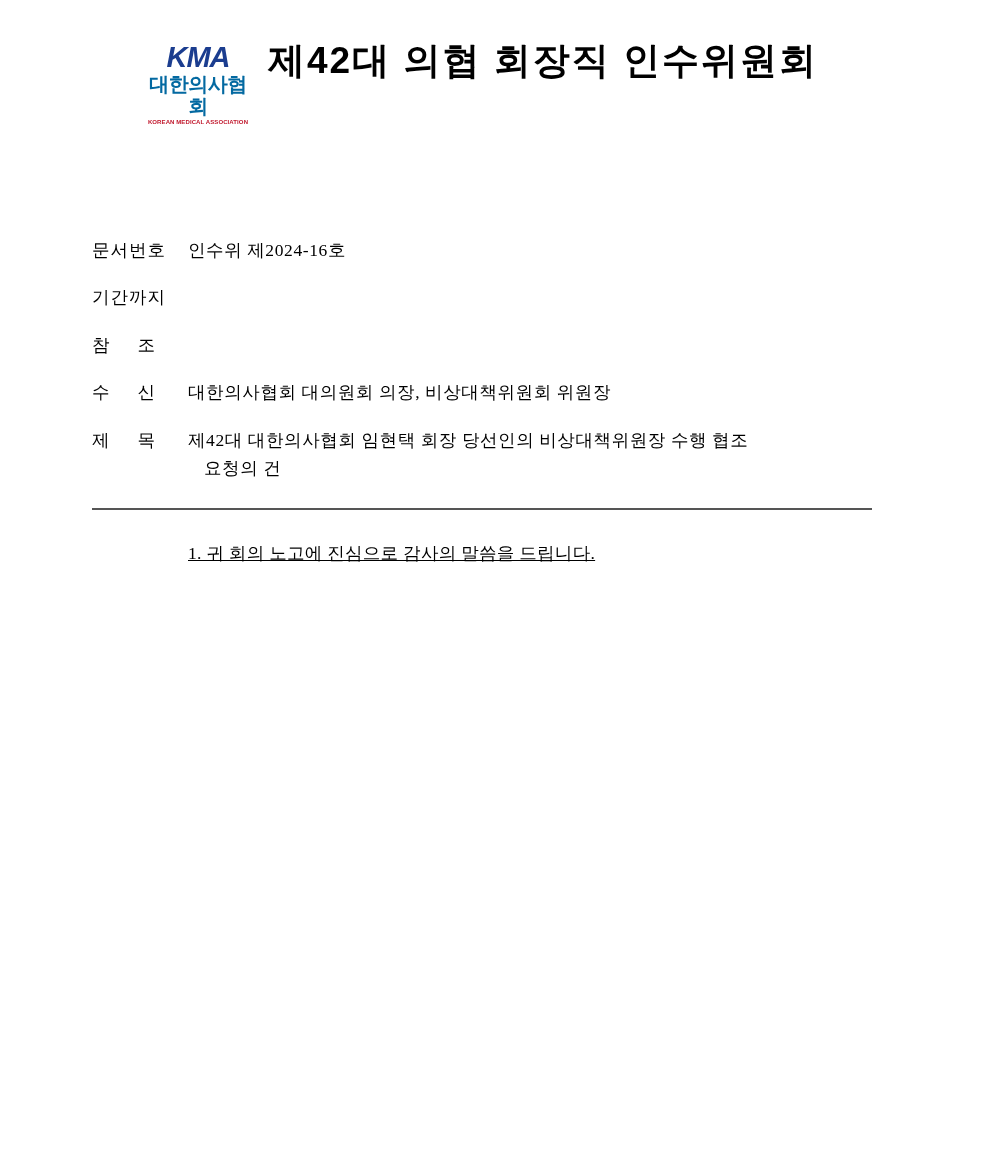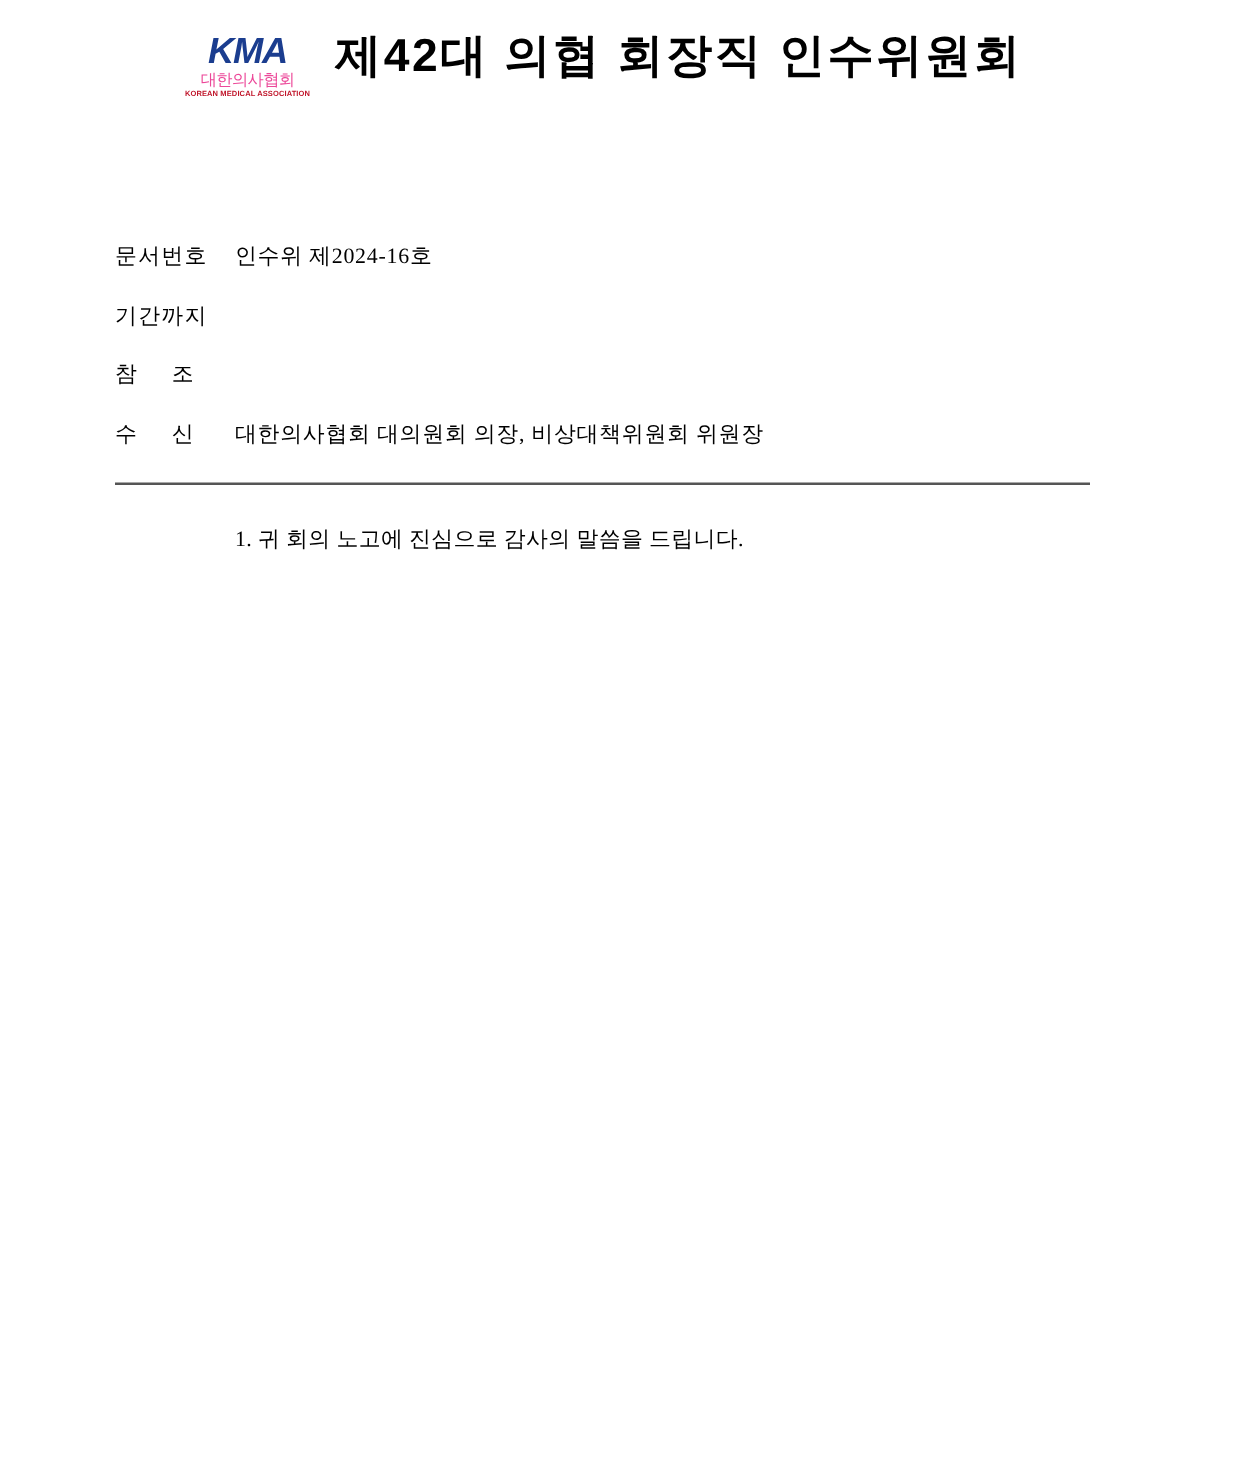--- a/index.html
+++ b/index.html
@@ -12,21 +12,21 @@
     min-height: 1176px;
     font-family: "Liberation Serif", "DejaVu Serif", serif;
     color: #000000;
     -webkit-font-smoothing: antialiased;
   }
   .page {
     position: relative;
     width: 964px;
     min-height: 1176px;
     box-sizing: border-box;
-    padding: 0 92px;
+    padding: 16px 92px;
   }
 
   
   .letterhead {
     display: flex;
     align-items: flex-start;
     justify-content: center;
     padding-top: 22px;
     gap: 18px;
   }
@@ -40,24 +40,24 @@
     font-family: "Liberation Sans", sans-serif;
     font-weight: 700;
     font-style: italic;
     font-size: 29px;
     line-height: 0.95;
     color: #1b3d8f;
     letter-spacing: -1px;
   }
   .logo-kr {
     font-family: "Liberation Sans", sans-serif;
-    font-weight: 400;
-    font-size: 13px;
+    font-weight: 700;
+    font-size: 20px;
     line-height: 1.1;
-    color: #ec4899;
+    color: #0369a1;
     margin-top: 1px;
     letter-spacing: -0.5px;
   }
   .logo-en {
     font-family: "Liberation Sans", sans-serif;
     font-weight: 700;
     font-size: 6px;
     line-height: 1.2;
     color: #c0152a;
     margin-top: 2px;
@@ -123,20 +123,21 @@
     margin-top: 26px;
     font-size: 17.5px;
     line-height: 1.95;
     text-align: justify;
     text-justify: inter-character;
     letter-spacing: 0.3px;
   }
   .para {
     margin: 0 0 58px 0;
     text-indent: 96px;
+    text-decoration: underline;
   }
   .para:last-child { margin-bottom: 0; }
   .para-first {
     margin-bottom: 70px;
   }
 </style>
 </head>
 <body>
 
 <div class="page">
@@ -166,20 +167,27 @@
     <div class="meta-row">
       <div class="meta-label">참     조</div>
       <div class="meta-value"></div>
     </div>
 
     <div class="meta-row">
       <div class="meta-label">수     신</div>
       <div class="meta-value">대한의사협회 대의원회 의장, 비상대책위원회 위원장</div>
     </div>
 
+    <div class="meta-row">
+      <div class="meta-label">제     목</div>
+      <div class="meta-value">
+        <span>제42대 대한의사협회 임현택 회장 당선인의 비상대책위원장 수행 협조</span>
+        <span class="cont">요청의 건</span>
+      </div>
+    </div>
 
   </div>
 
   <hr class="divider">
 
   <div class="body-text">
     <p class="para para-first">1. 귀 회의 노고에 진심으로 감사의 말씀을 드립니다.</p>
   </div>
 
 </div>

